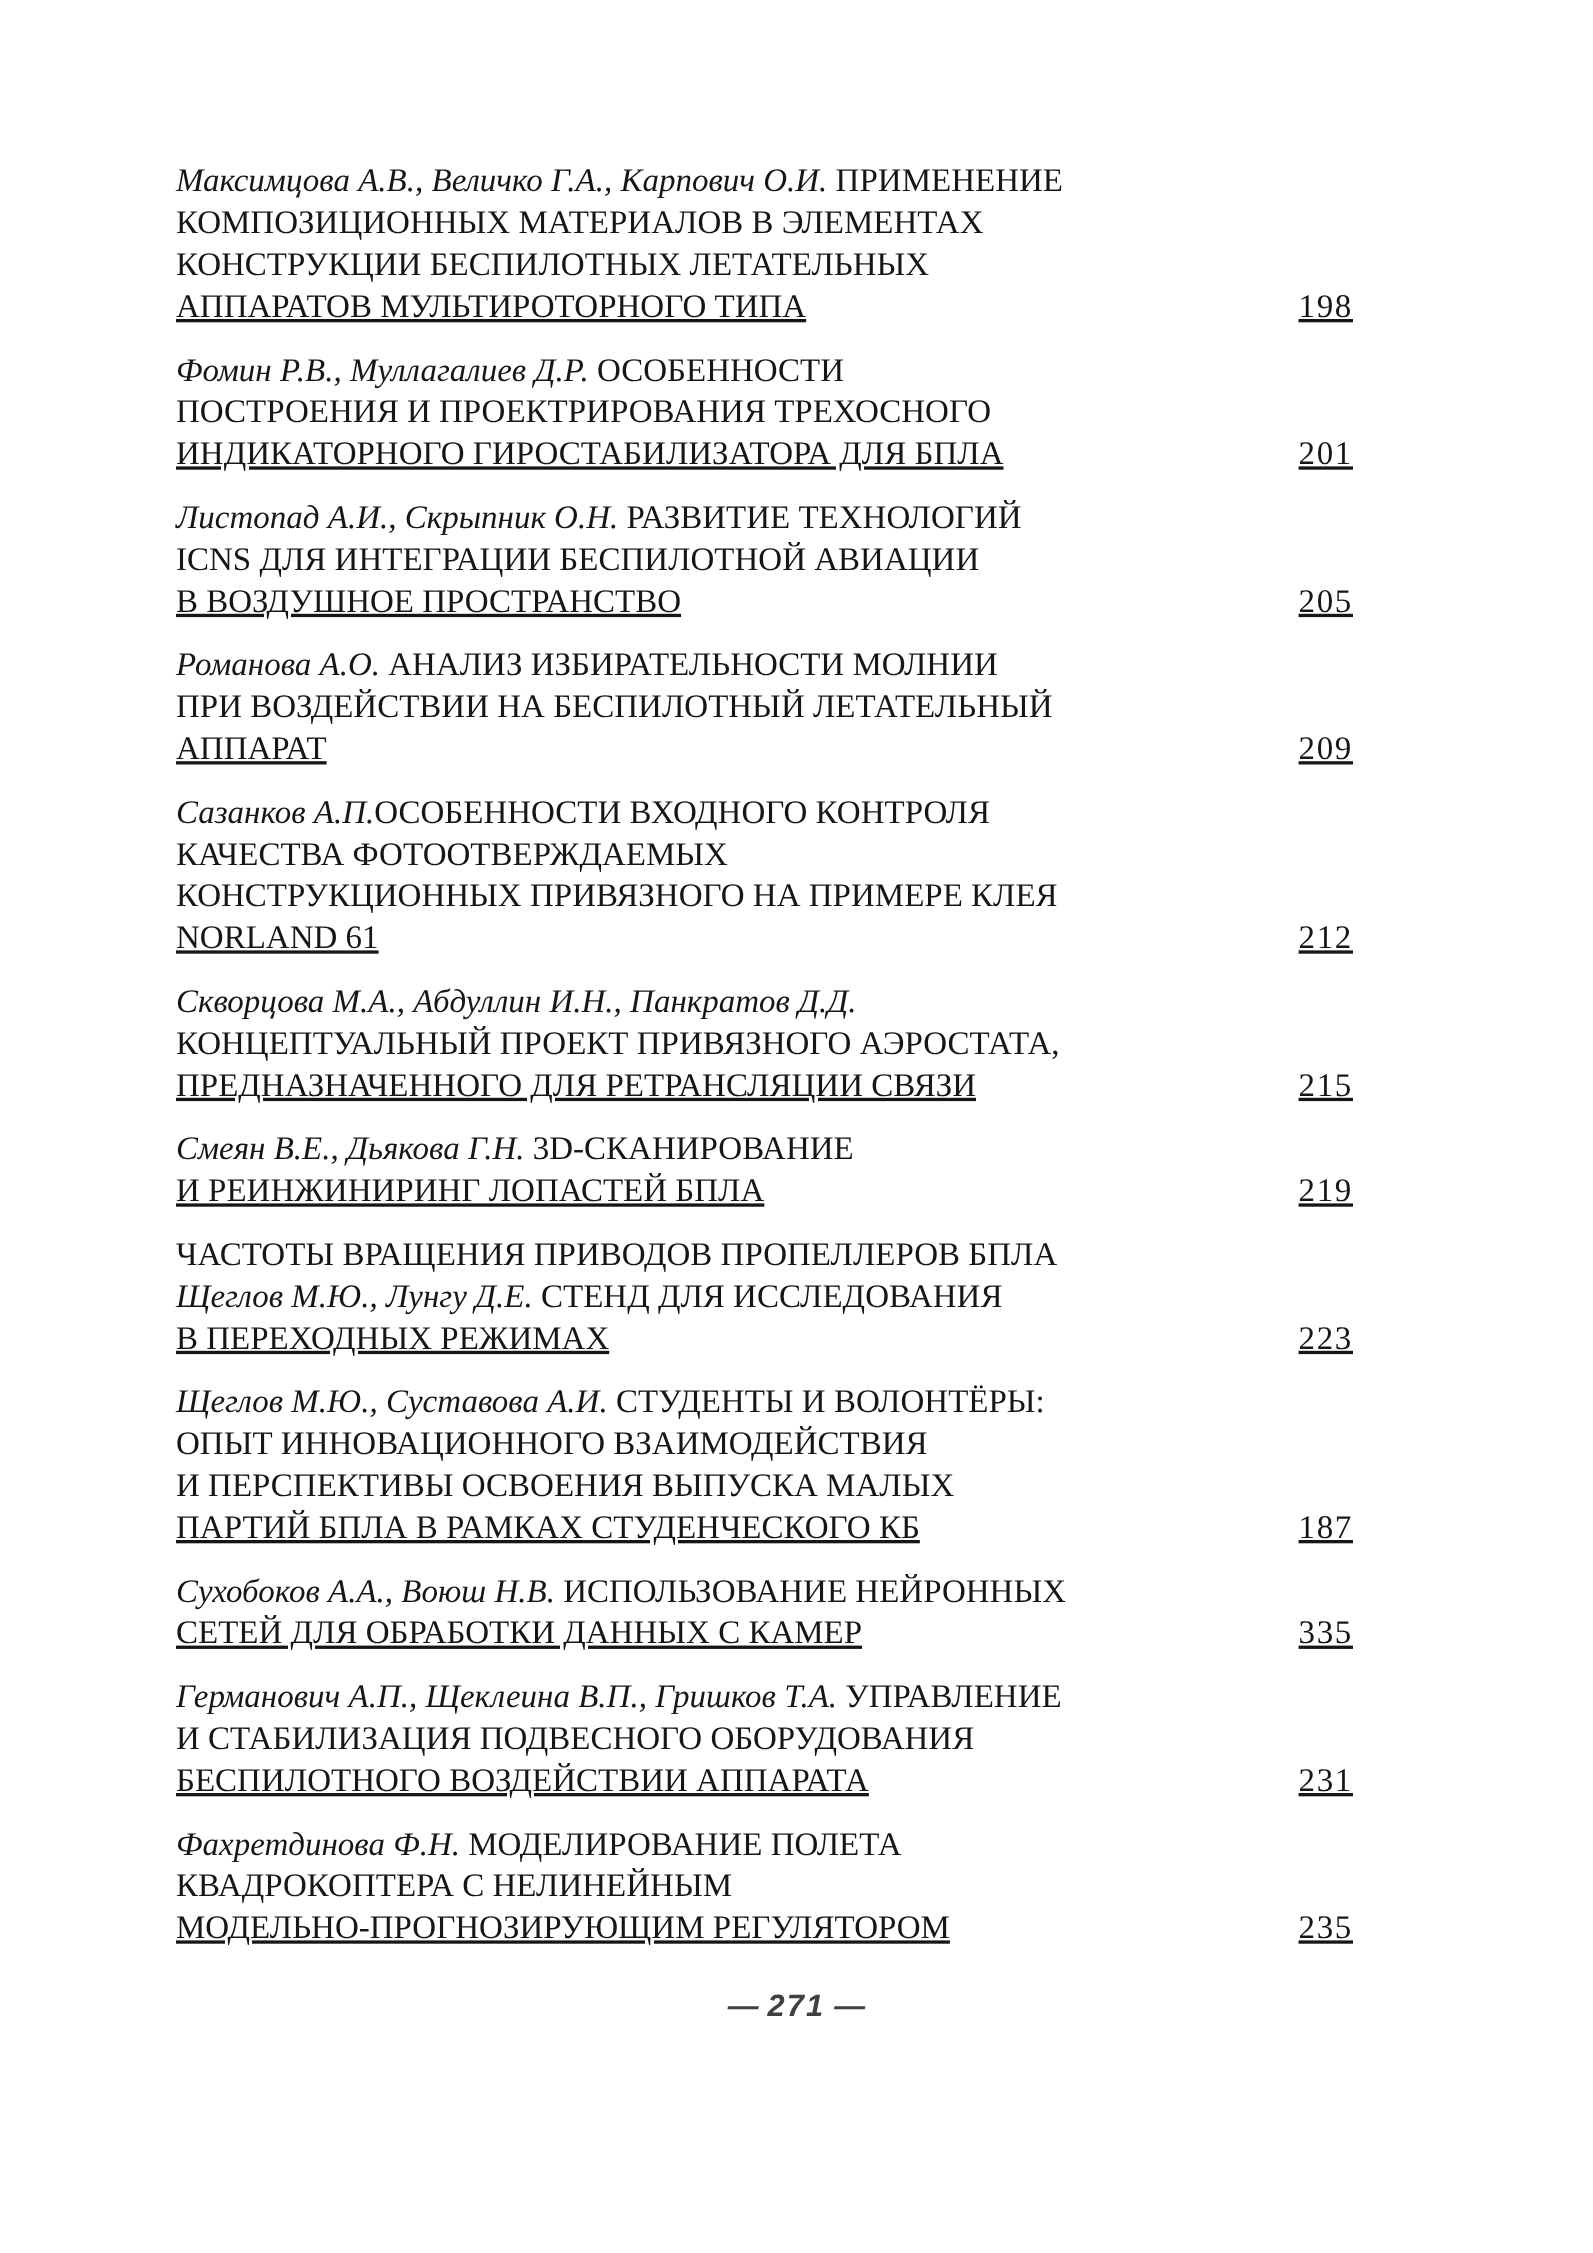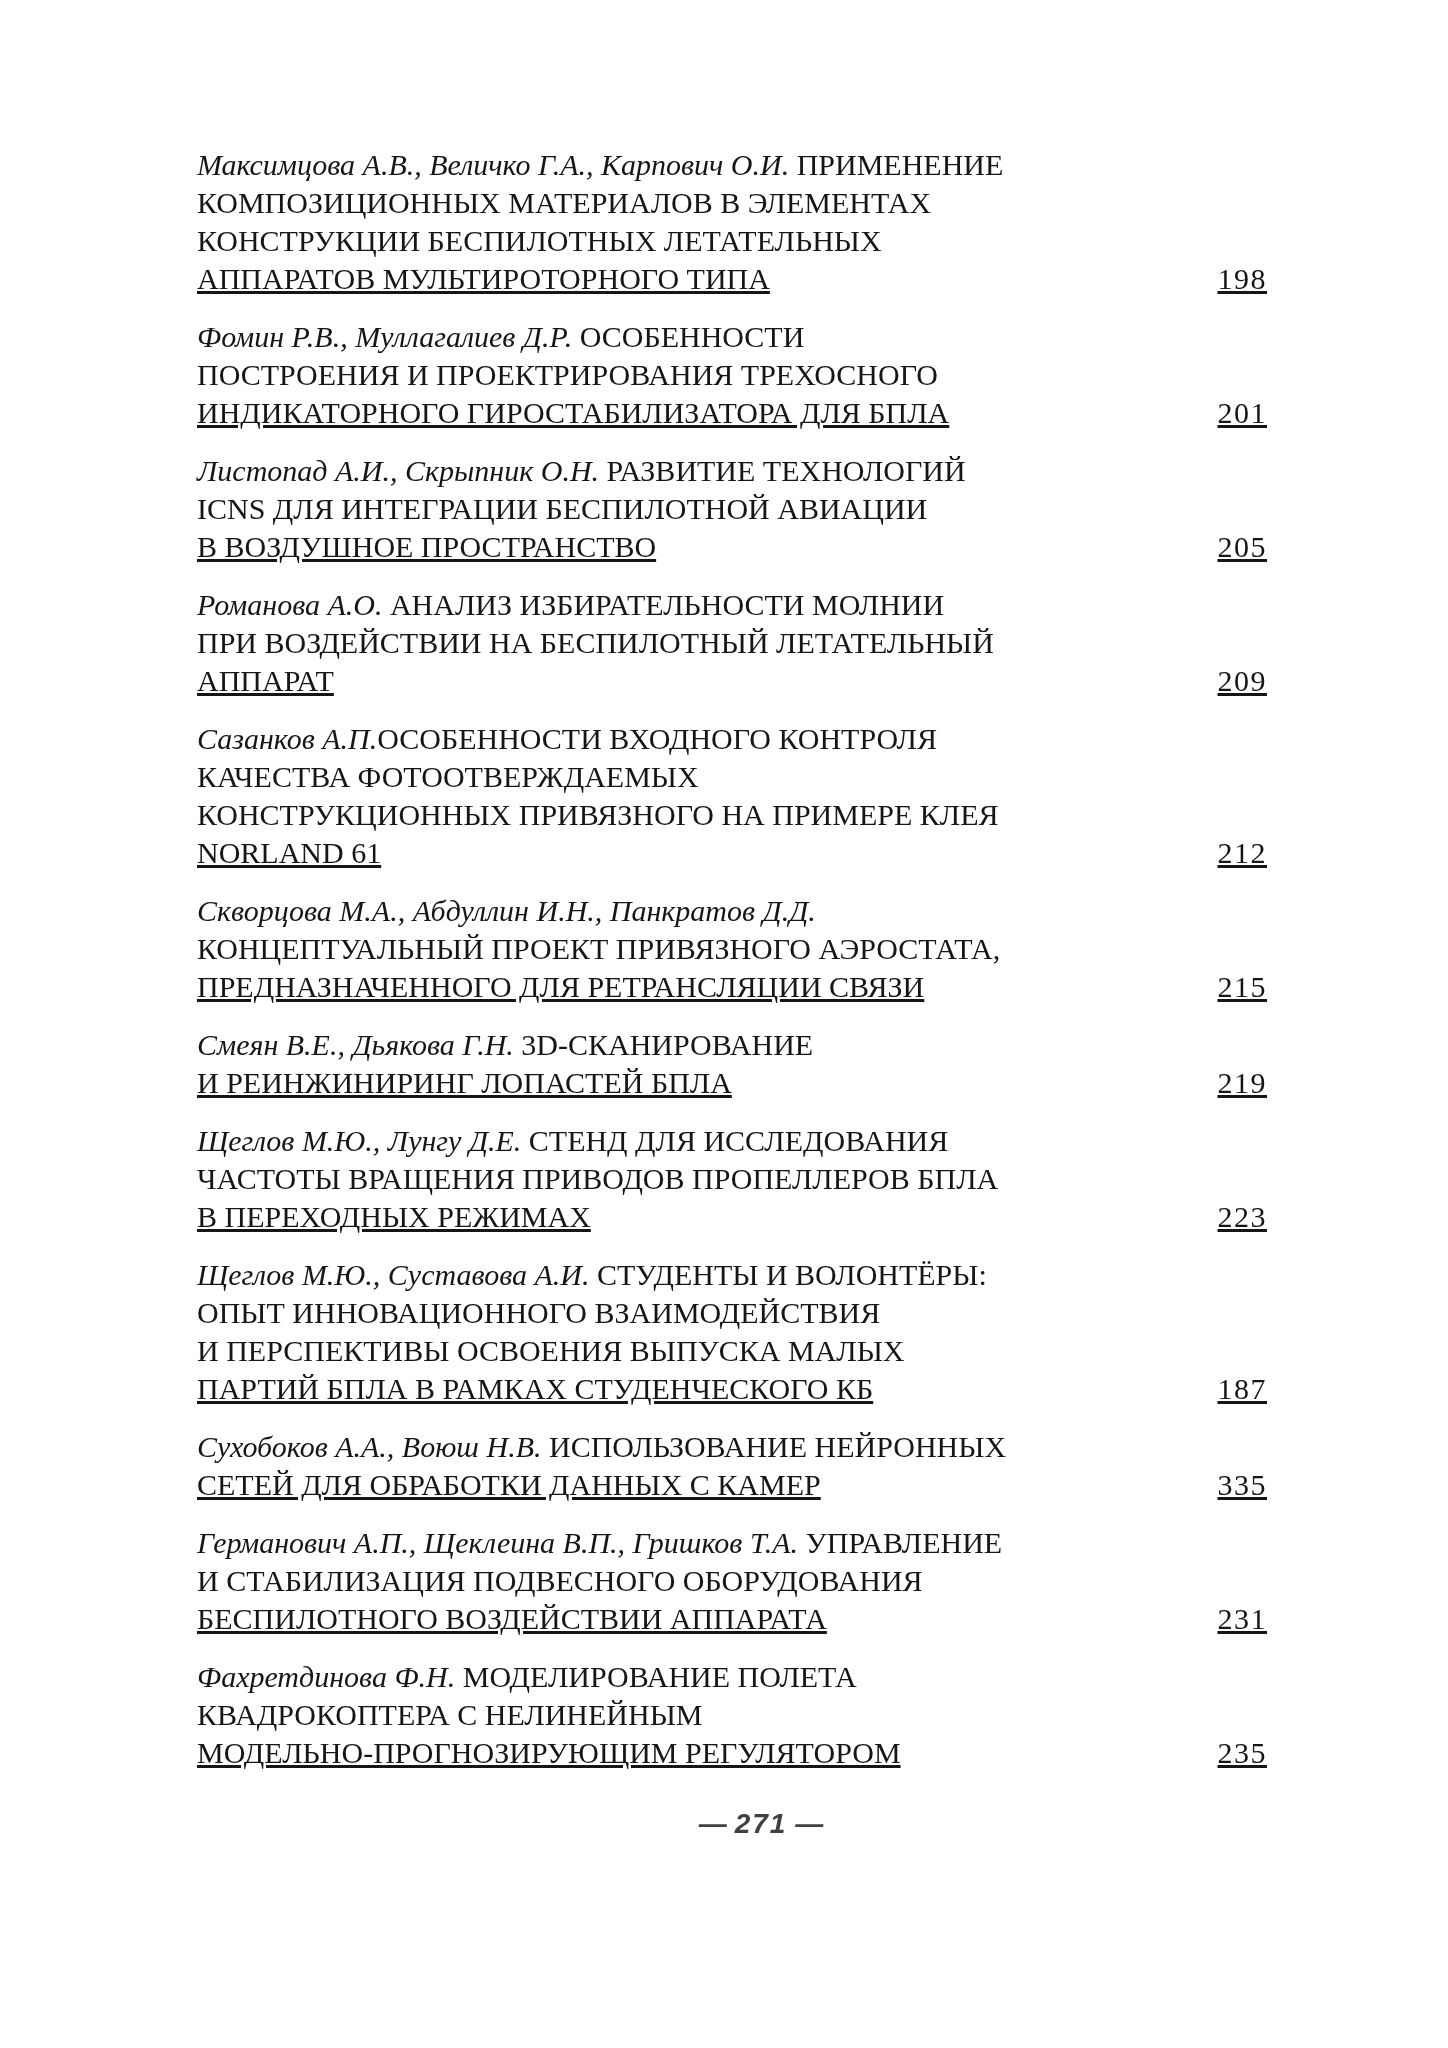--- a/index.html
+++ b/index.html
@@ -4,21 +4,20 @@
 <style>
   html, body { margin: 0; padding: 0; background: #ffffff; }
   .page {
     position: relative;
     width: 1272px;
     height: 2048px;
     background: #ffffff;
     font-family: "Liberation Serif", serif;
     color: #161616;
     overflow: hidden;
-    margin-left: 37px;
   }
   .toc {
     padding: 146px 0 0 160px;
     width: 1070px;
   }
   .entry { margin-bottom: 20px; }
   .line {
     font-size: 30px;
     line-height: 38px;
     white-space: nowrap;
@@ -117,22 +116,22 @@
       </div>
       <div class="entry">
         <div class="line"><em class="authors">Смеян В.Е., Дьякова Г.Н.</em><span class="frag"> 3D-СКАНИРОВАНИЕ</span></div>
         <div class="line last">
           <span class="lt">И РЕИНЖИНИРИНГ ЛОПАСТЕЙ БПЛА</span>
           <span class="leader"></span>
           <span class="pagenum">219</span>
         </div>
       </div>
       <div class="entry">
+        <div class="line">ЧАСТОТЫ ВРАЩЕНИЯ ПРИВОДОВ ПРОПЕЛЛЕРОВ БПЛА</div>
         <div class="line"><em class="authors">Щеглов М.Ю., Лунгу Д.Е.</em><span class="frag"> СТЕНД ДЛЯ ИССЛЕДОВАНИЯ</span></div>
-        <div class="line">ЧАСТОТЫ ВРАЩЕНИЯ ПРИВОДОВ ПРОПЕЛЛЕРОВ БПЛА</div>
         <div class="line last">
           <span class="lt">В ПЕРЕХОДНЫХ РЕЖИМАХ</span>
           <span class="leader"></span>
           <span class="pagenum">223</span>
         </div>
       </div>
       <div class="entry">
         <div class="line"><em class="authors">Щеглов М.Ю., Суставова А.И.</em><span class="frag"> СТУДЕНТЫ И ВОЛОНТЁРЫ:</span></div>
         <div class="line">ОПЫТ ИННОВАЦИОННОГО ВЗАИМОДЕЙСТВИЯ</div>
         <div class="line">И ПЕРСПЕКТИВЫ ОСВОЕНИЯ ВЫПУСКА МАЛЫХ</div>

